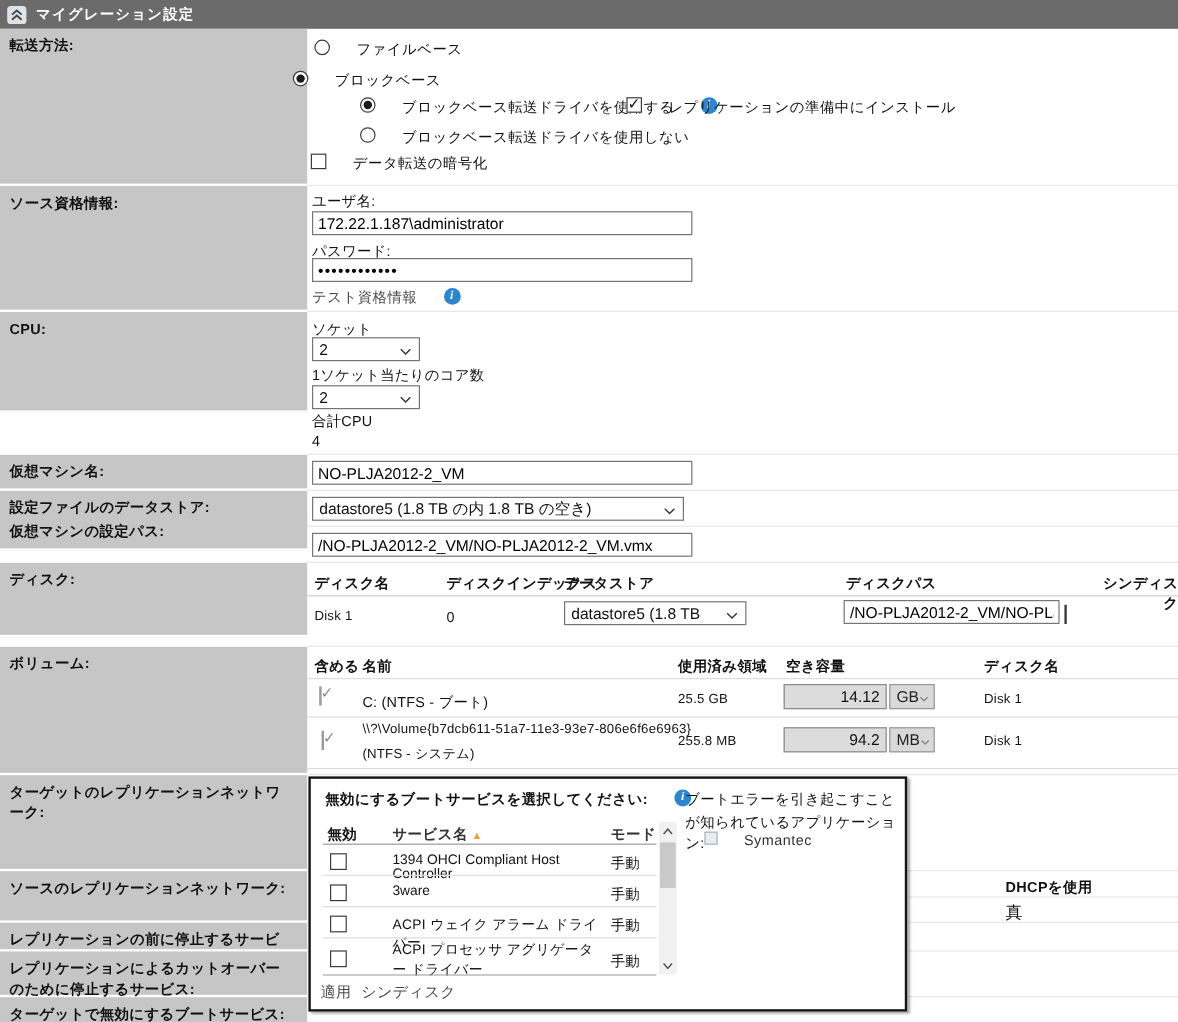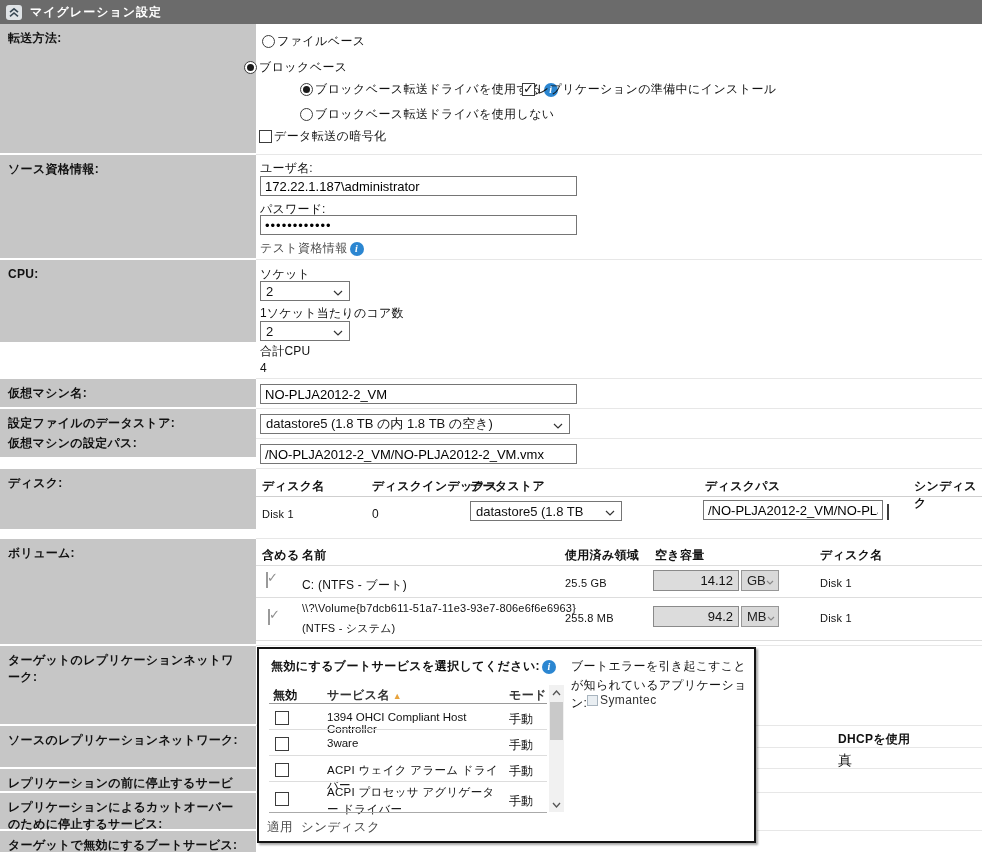--- a/index.html
+++ b/index.html
@@ -15,21 +15,21 @@
        display:flex;align-items:center;justify-content:center;}
   
   .lbl{position:absolute;left:0;width:256px;background:#c6c6c6;box-sizing:border-box;
        padding:6px 10px 0 8px;font-weight:bold;border-bottom:2px solid #fff;
        letter-spacing:.3px;line-height:1.45;}
   
   .sep{position:absolute;height:1px;background:#e7e7e7;}
   .sep.mid{background:#cfcfcf;}
   .sep.tbl{background:#ddd;}
   
-  .fitem{position:absolute;display:flex;align-items:center;gap:2px;letter-spacing:.4px;}
+  .fitem{position:absolute;display:flex;gap:22px;letter-spacing:.4px;}
   .radio{width:13px;height:13px;border:1px solid #3c3c3c;border-radius:50%;background:#fff;position:relative;flex:none;box-sizing:border-box;}
   .radio.checked::after{content:"";position:absolute;left:2px;top:2px;right:2px;bottom:2px;background:#1a1a1a;border-radius:50%;}
   .cb{width:13px;height:13px;border:1px solid #3c3c3c;background:#fff;position:relative;flex:none;box-sizing:border-box;}
   .cb.checked::after{content:"\2713";position:absolute;left:0px;top:-3px;font-size:13px;font-weight:bold;color:#111;}
   .cb.discheck{border-color:#9a9a9a;background:#f2f2f2;}
   .cb.discheck::after{content:"\2713";position:absolute;left:0px;top:-3px;font-size:13px;font-weight:bold;color:#8e8e8e;}
   .cb.disabled{border-color:#a8b4be;background:#e9eef2;}
   .info{width:14px;height:14px;border-radius:50%;background:#2b86d1;color:#fff;flex:none;
         display:inline-flex;align-items:center;justify-content:center;
         font:italic bold 10px/14px "Liberation Serif",serif;}
@@ -37,21 +37,21 @@
         font-family:"Liberation Sans",sans-serif;font-size:13px;color:#000;
         padding:0 4px;box-sizing:border-box;}
   .select{position:absolute;height:20px;border:1px solid #757575;background:#fff;
         display:flex;align-items:center;box-sizing:border-box;padding-left:5px;font-size:13px;cursor:default;}
   .select .chev{margin-left:auto;margin-right:6px;}
   .select.dis{background:#d9d9d9;border-color:#979797;color:#222;}
   .num{position:absolute;height:21px;border:1px solid #8a8a8a;background:#dcdcdc;
         box-sizing:border-box;display:flex;align-items:center;justify-content:flex-end;
         padding-right:5px;font-size:13px;}
   .link{color:#4a4a4a;cursor:pointer;letter-spacing:.4px;}
-  .colhdr{font-weight:bold;letter-spacing:.3px;position:absolute;}
+  .colhdr{font-weight:bold;letter-spacing:.3px;position:absolute;text-align:right;}
   .cell{position:absolute;letter-spacing:.2px;}
   
   .popup{position:absolute;left:257px;top:647px;width:499px;height:196px;background:#fff;
         border:2px solid #151515;box-sizing:border-box;z-index:20;box-shadow:2px 2px 2px rgba(0,0,0,.35);}
   .p-abs{position:absolute;}
   .sort-tri{color:#e8a33d;font-size:9px;margin-left:3px;}
   .scrollbar{position:absolute;left:290px;top:36px;width:15px;height:127px;background:#f1f1f1;}
   .sb-btn{position:absolute;left:0;width:15px;height:15px;display:flex;align-items:center;justify-content:center;}
   .sb-thumb{position:absolute;left:1px;top:17px;width:13px;height:38px;background:#c9c9c9;}
 </style>

